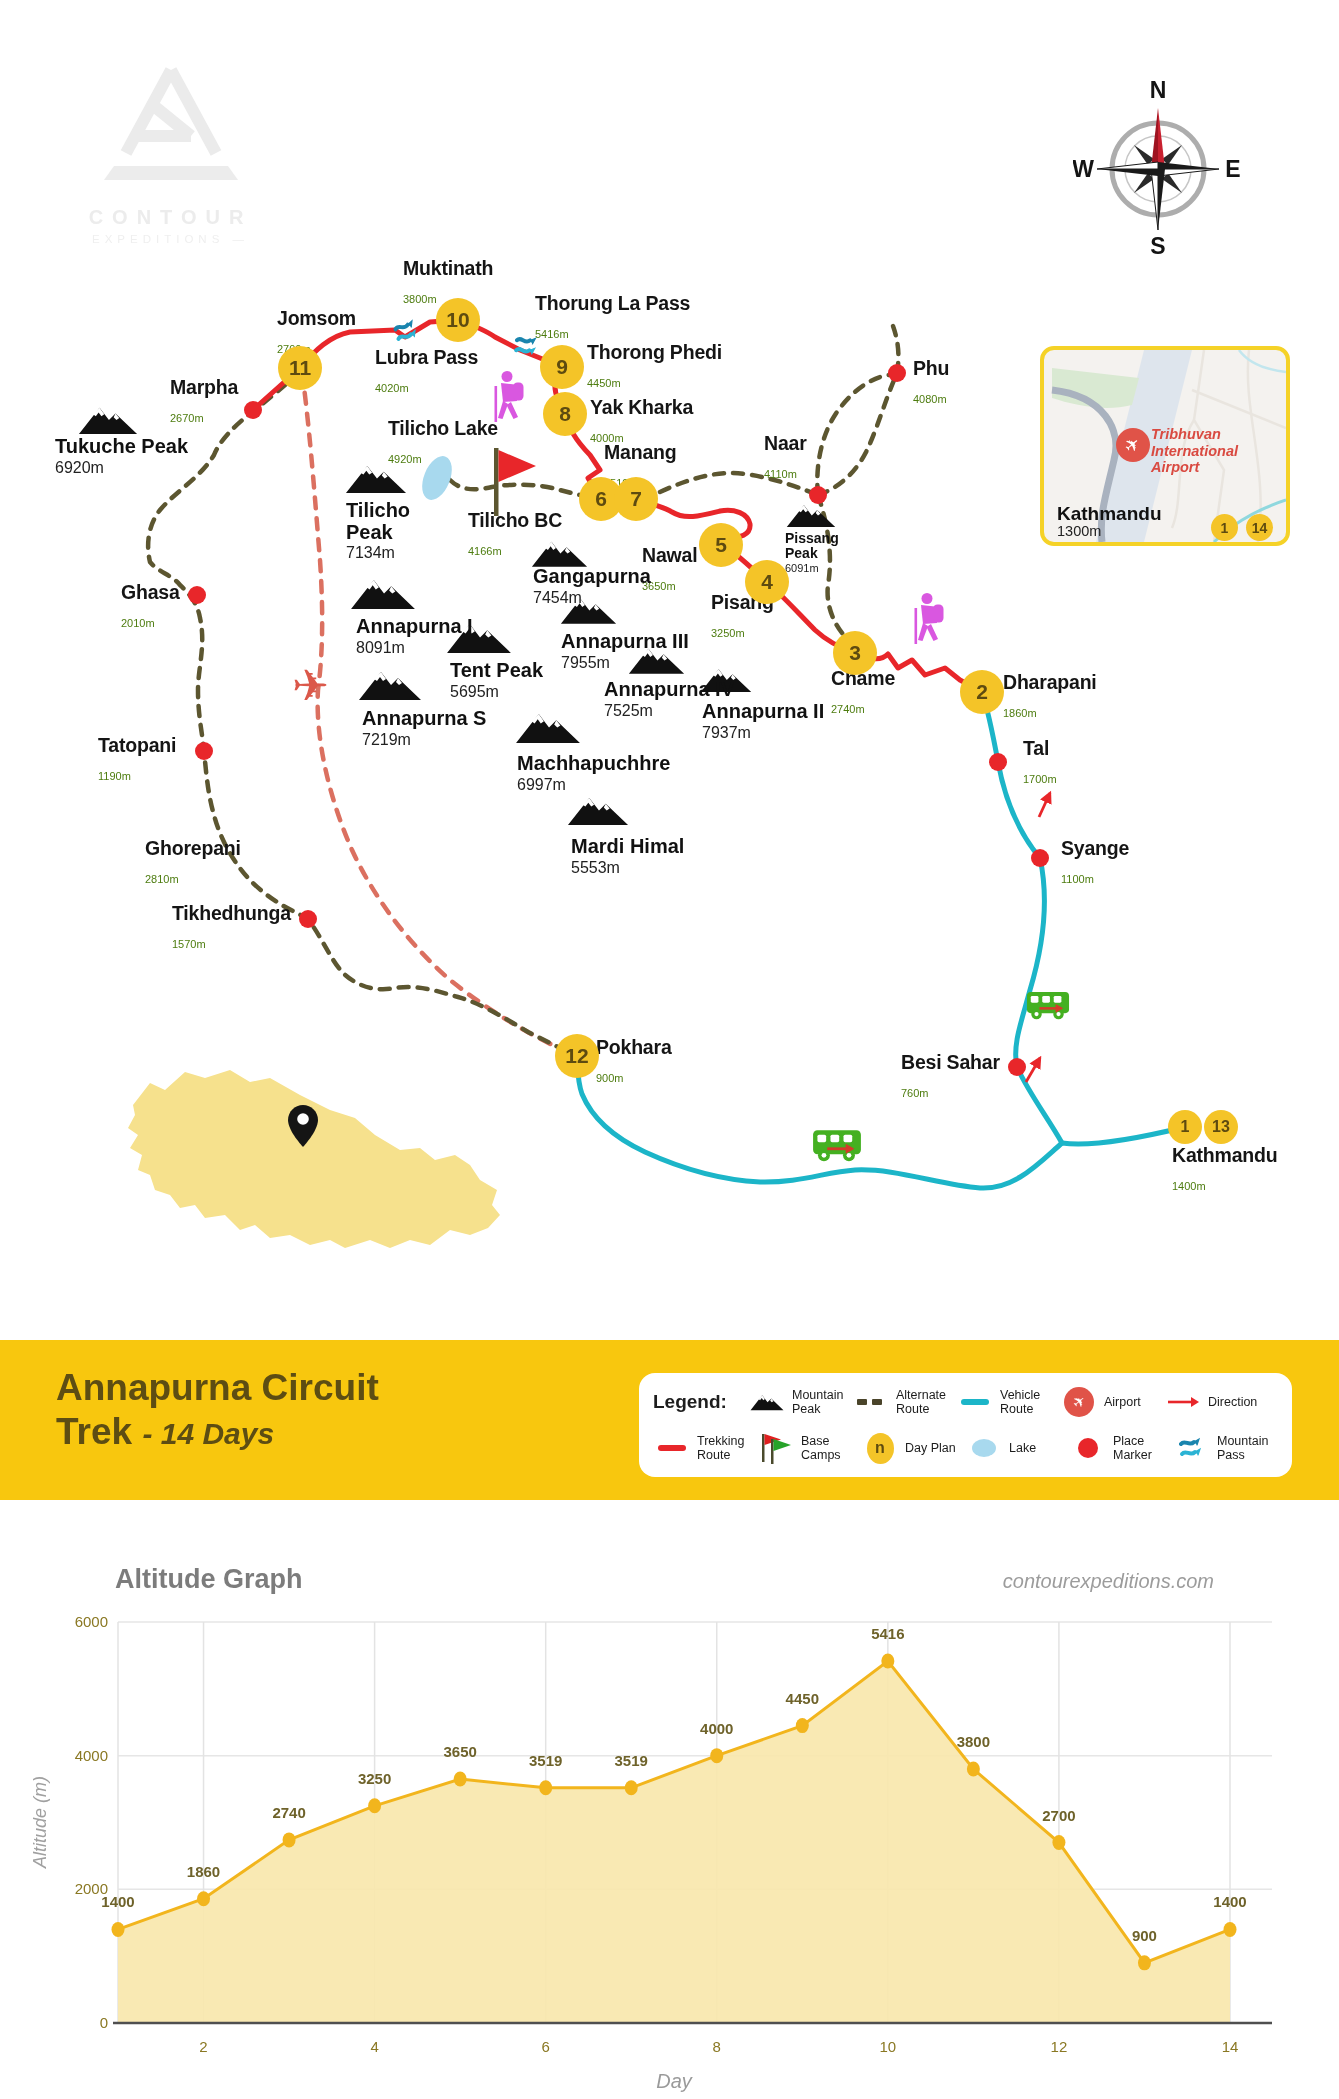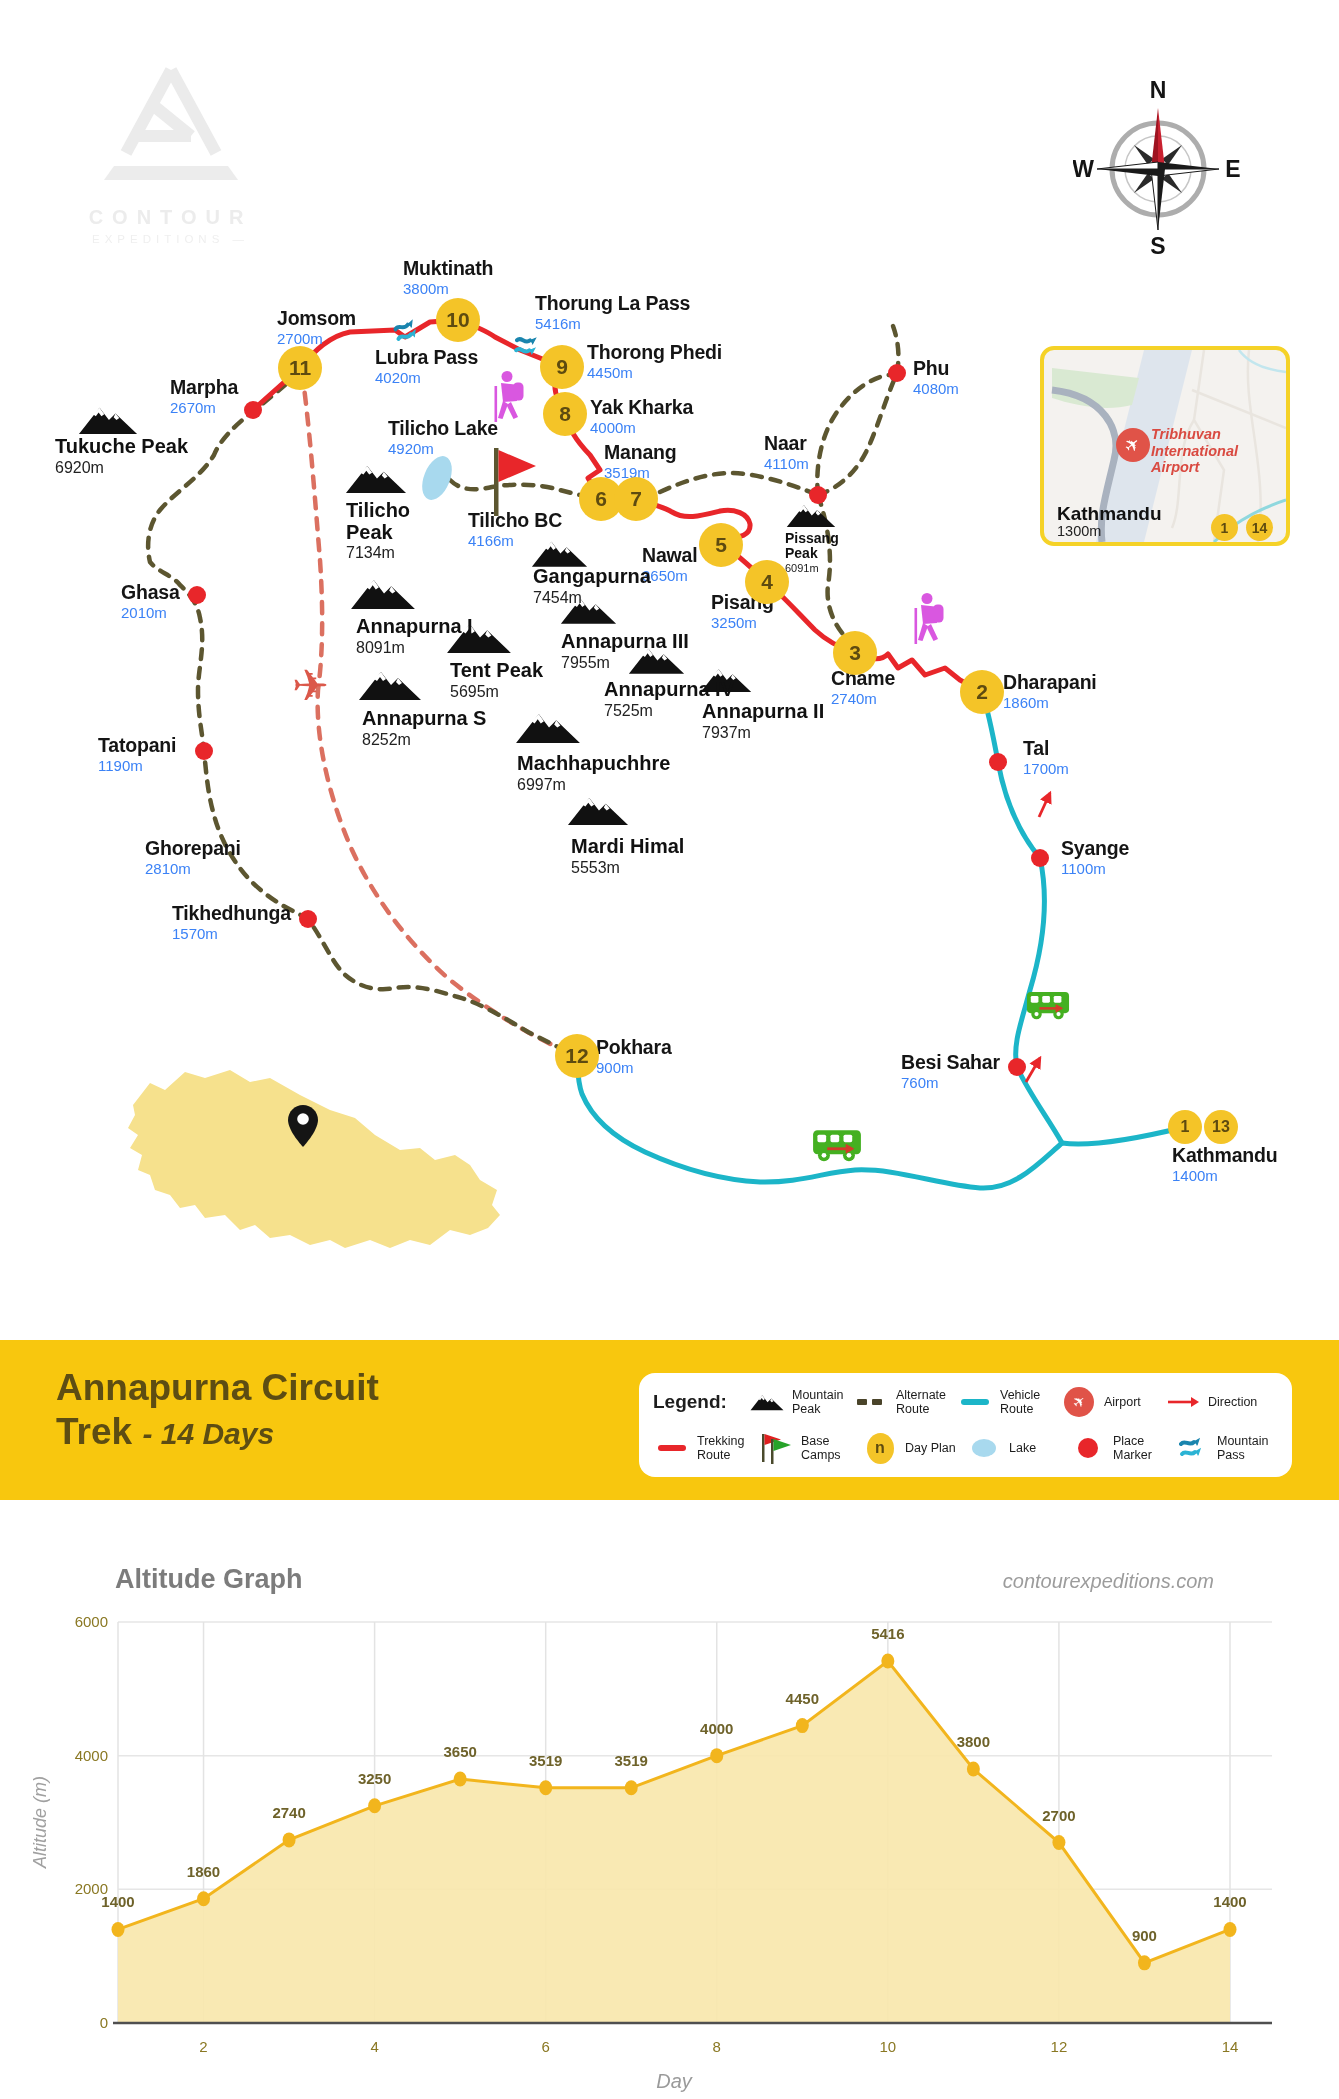--- a/index.html
+++ b/index.html
@@ -3,21 +3,21 @@
 <meta charset="utf-8">
 <style>
   html,body{margin:0;padding:0;background:#fff;}
   .canvas{position:relative;width:1339px;height:2099px;background:#fff;overflow:hidden;
           font-family:"Liberation Sans",sans-serif;}
   
   #map{position:absolute;left:0;top:0;width:1339px;height:1340px;}
   #route-svg{position:absolute;left:0;top:0;z-index:1;}
   .place{position:absolute;z-index:6;white-space:nowrap;}
   .pname{font-weight:700;font-size:19.5px;color:#151515;line-height:1.03;letter-spacing:-.2px;}
-  .pelev{font-size:15px;color:#3b82f6;margin-top:2px;}
+  .pelev{font-size:11px;color:#4d7c0f;margin-top:15px;}
   .peak-icon{position:absolute;z-index:5;line-height:0;}
   .peak-label{position:absolute;z-index:6;white-space:nowrap;}
   .pkname{font-weight:700;font-size:20px;color:#111;line-height:1.08;}
   .pkelev{font-size:16px;color:#222;margin-top:1px;}
   .peak-label.small .pkname{font-size:14px;}
   .peak-label.small .pkelev{font-size:11px;}
   .daymark{position:absolute;background:#F4C428;color:#5E4B10;font-weight:700;border-radius:50%;
            display:flex;align-items:center;justify-content:center;z-index:7;}
   .reddot{position:absolute;width:18px;height:18px;border-radius:50%;background:#E8262A;z-index:6;}
   .mapicon{position:absolute;z-index:4;line-height:0;}
@@ -398,21 +398,21 @@
         <div class="pkname">Tent Peak</div>
         <div class="pkelev">5695m</div>
       </div>
       <div class="peak-icon" style="left: 358px; top: 668px;"><svg width="64" height="33" viewBox="0 0 64 33">
           <polygon points="1,32 23,4 33,17 40,10 63,32" fill="#111"></polygon>
           <polygon points="23,4 28,11 25,13 22,9 19,13 16,11" fill="#fff"></polygon>
           <polygon points="40,10 44,15 41,17 38,14" fill="#fff"></polygon>
         </svg></div>
       <div class="peak-label" style="left: 362px; top: 708px;">
         <div class="pkname">Annapurna S</div>
-        <div class="pkelev">8252m</div>
+        <div class="pkelev">7219m</div>
       </div>
       <div class="peak-icon" style="left: 531px; top: 538px;"><svg width="57" height="30" viewBox="0 0 64 33">
           <polygon points="1,32 23,4 33,17 40,10 63,32" fill="#111"></polygon>
           <polygon points="23,4 28,11 25,13 22,9 19,13 16,11" fill="#fff"></polygon>
           <polygon points="40,10 44,15 41,17 38,14" fill="#fff"></polygon>
         </svg></div>
       <div class="peak-label" style="left: 533px; top: 566px;">
         <div class="pkname">Gangapurna</div>
         <div class="pkelev">7454m</div>
       </div>

